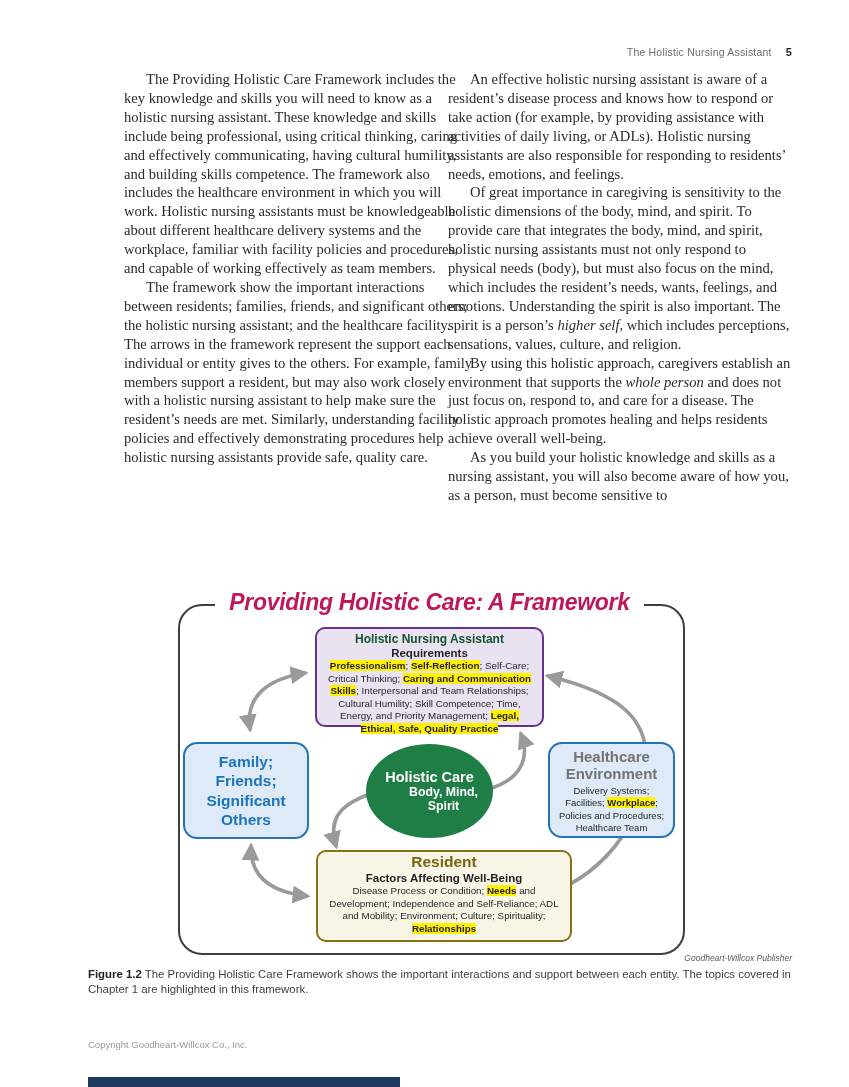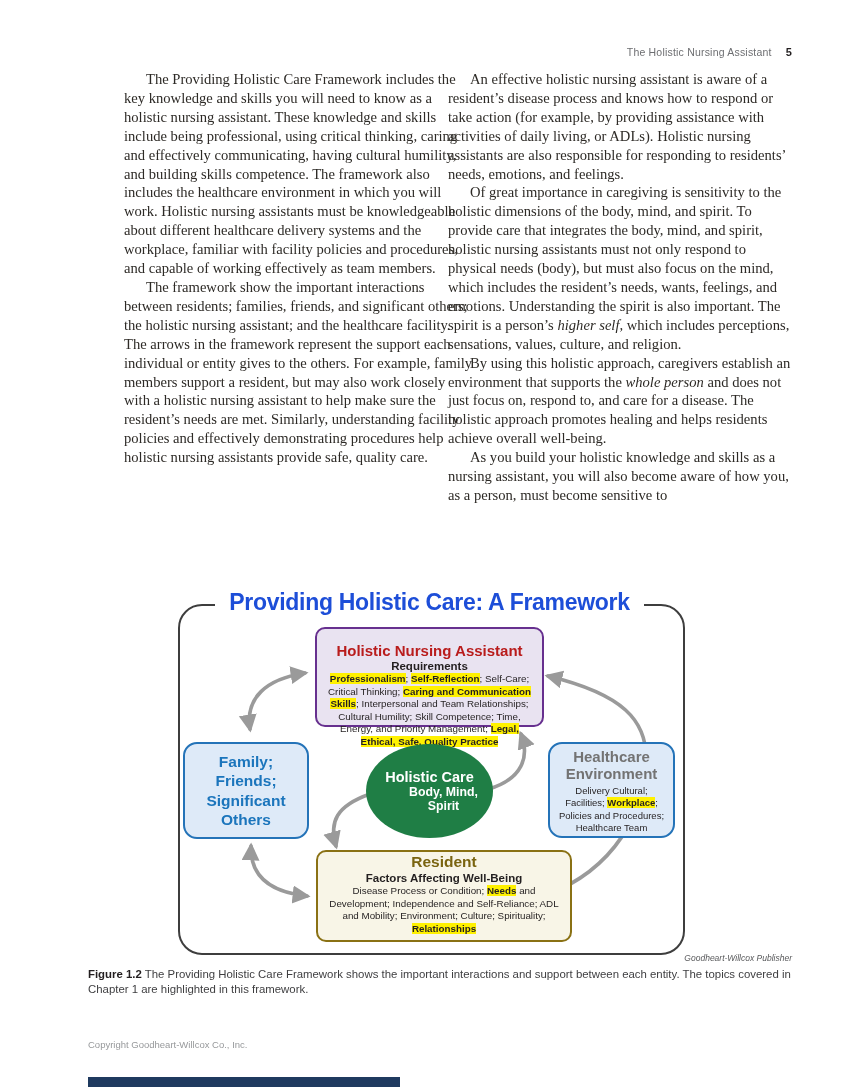--- a/index.html
+++ b/index.html
@@ -17,30 +17,30 @@
   .col-left{left:88px;width:350px;margin-left:36px;}
   .col-right{left:448px;width:346px;}
   .para{margin:0;text-indent:22px;}
   .it{font-style:italic;}
 
   
   .fig-border{position:absolute;left:178px;top:604px;width:503px;height:347px;
               border:2px solid #3E3E3E;border-radius:24px;background:transparent;}
   .fig-title{position:absolute;left:178px;top:589px;width:503px;text-align:center;}
   .fig-title span{background:#ffffff;padding:0 14px;font-size:23px;font-weight:bold;
-                  color:#1d4ed8;letter-spacing:-.3px;}
+                  color:#be185d;letter-spacing:-.3px;font-style:italic;}
 
   
   .arrows{position:absolute;left:0;top:0;}
 
   
   .node{position:absolute;box-sizing:border-box;text-align:center;}
   .node-top{left:315px;top:627px;width:229px;height:100px;background:#E9E3F1;
             border:2.5px solid #67308F;border-radius:10px;}
-  .node-top .t{font-size:15px;font-weight:bold;color:#b91c1c;margin-top:13px;}
+  .node-top .t{font-size:12px;font-weight:bold;color:#14532d;margin-top:3px;}
   .node-sub{font-size:11.5px;font-weight:bold;color:#231F20;margin-top:1px;}
   .node-body{font-size:9.8px;line-height:12.6px;color:#231F20;padding:1px 6px 0 6px;}
   .hl{background:#FFF100;font-weight:bold;}
 
   .node-left{left:183px;top:742px;width:126px;height:97px;background:#DEEAF8;
              border:2.5px solid #2473B8;border-radius:14px;display:flex;align-items:center;
              justify-content:center;font-size:15.5px;line-height:19.5px;font-weight:bold;
              color:#1B75BC;padding:0 10px;}
   .node-center{left:366px;top:744px;width:127px;height:94px;background:#1F7E45;
                border-radius:50%;display:flex;flex-direction:column;align-items:center;
@@ -117,21 +117,21 @@
     <div>Family; Friends; Significant Others</div>
   </div>
 
   <div class="node node-center">
     <div class="t">Holistic Care</div>
     <div class="s">Body, Mind, Spirit</div>
   </div>
 
   <div class="node node-right">
     <div class="t">Healthcare Environment</div>
-    <div class="node-body"><span>Delivery Cultural; Facilities; </span><span class="hl">Workplace</span><span>; Policies and Procedures; Healthcare Team</span></div>
+    <div class="node-body"><span>Delivery Systems; Facilities; </span><span class="hl">Workplace</span><span>; Policies and Procedures; Healthcare Team</span></div>
   </div>
 
   <div class="node node-bottom">
     <div class="t">Resident</div>
     <div class="node-sub">Factors Affecting Well-Being</div>
     <div class="node-body"><span>Disease Process or Condition; </span><span class="hl">Needs</span><span> and Development; Independence and Self-Reliance; ADL and Mobility; Environment; Culture; Spirituality; </span><span class="hl">Relationships</span></div>
   </div>
 
   <div class="credit">Goodheart-Willcox Publisher</div>
 

